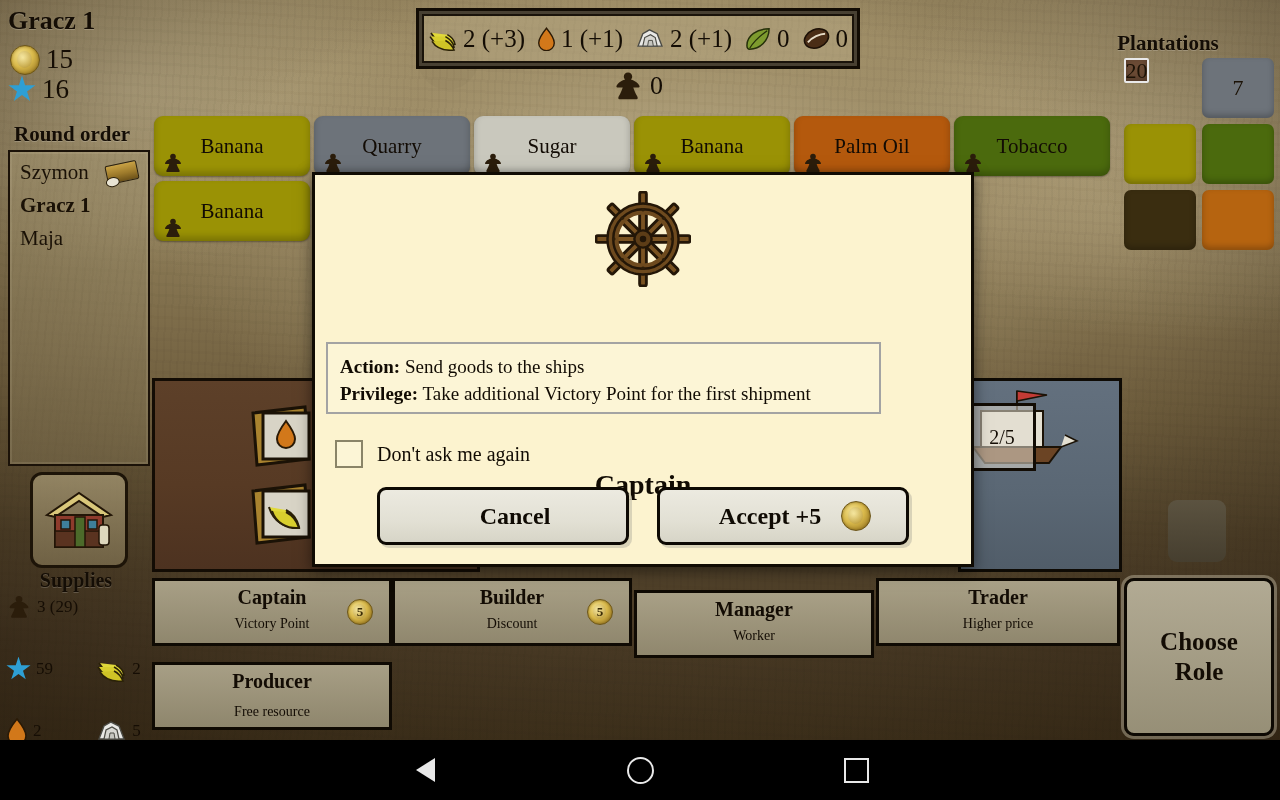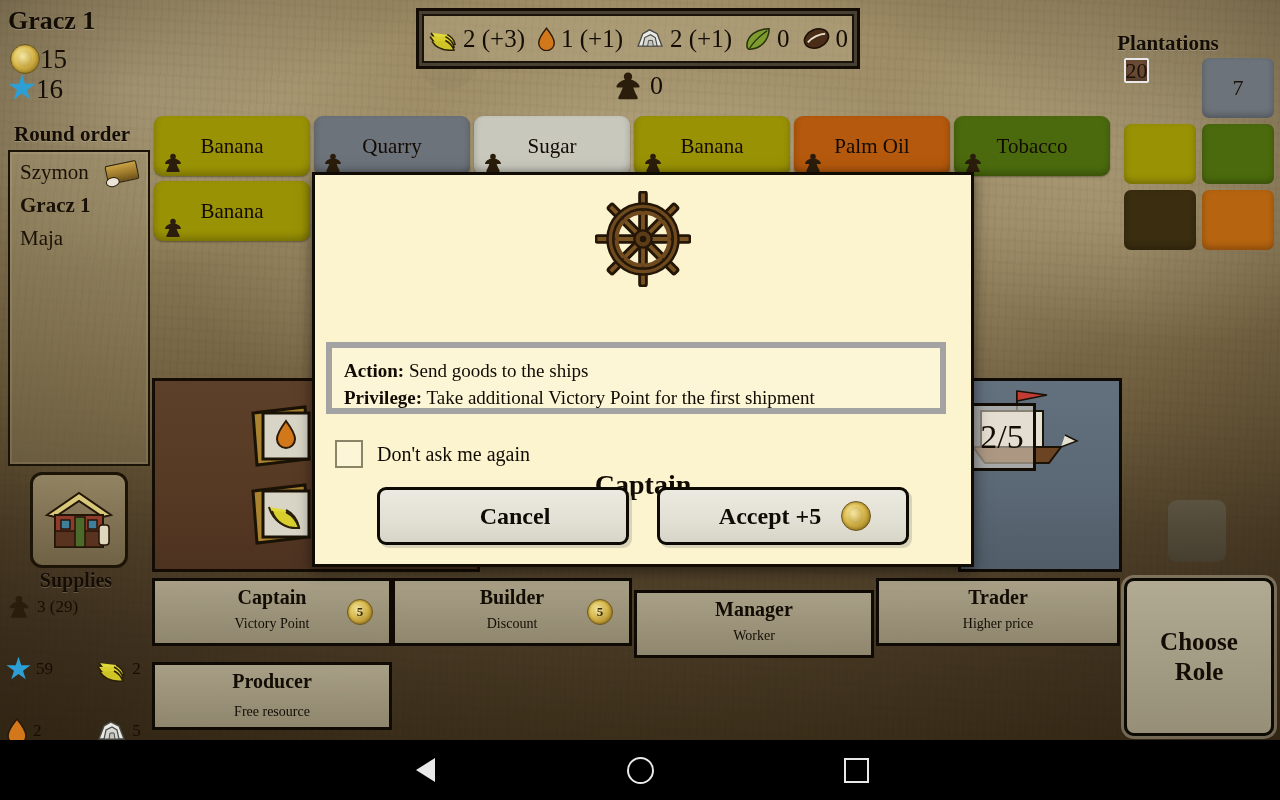--- a/index.html
+++ b/index.html
@@ -33,21 +33,21 @@
   #vignette{
     position:absolute;inset:0;
     background:radial-gradient(ellipse 900px 560px at 50% 42%, rgba(0,0,0,0) 55%, rgba(25,15,5,.42) 100%);
   }
 
   
   .ttl{font-weight:bold;color:#140d05;text-shadow:0 1px 0 rgba(255,255,255,.18);}
 
   
   #player-name{position:absolute;left:8px;top:6px;font-size:26px;}
-  .stat-row{position:absolute;display:flex;font-size:27px;color:#150d04;}
+  .stat-row{position:absolute;display:flex;align-items:center;gap:6px;font-size:27px;color:#150d04;}
   #stat-coins{left:10px;top:44px;}
   #stat-vp{left:8px;top:74px;}
 
   .coin{
     width:28px;height:28px;border-radius:50%;
     background:radial-gradient(circle at 36% 32%, #f3e08a 0%, #d9b94b 45%, #a9882c 78%, #7d6320 100%);
     border:1px solid #6d5618;
     box-shadow:inset 0 0 3px rgba(120,92,20,.9);
     position:relative;flex:none;
   }
@@ -156,21 +156,21 @@
   }
   .crate{position:absolute;width:72px;height:72px;}
   #ship-panel{
     position:absolute;left:958px;top:378px;width:158px;height:188px;
     border:3px solid #0e0a04;
     background:linear-gradient(180deg,#63707e 0%,#5a6774 60%,#515d69 100%);
   }
   #ship-count{
     position:absolute;left:968px;top:403px;width:62px;height:62px;
     border:3px solid #120c04;display:flex;align-items:center;justify-content:center;
-    font-size:34px;color:#140d05;background:rgba(225,220,208,.55);
+    font-size:20px;color:#140d05;background:rgba(225,220,208,.55);
   }
 
   
   #rolebar{position:absolute;left:152px;top:578px;width:966px;height:152px;}
   .role-card{
     position:absolute;height:62px;border:3px solid #0f0a03;
     background:linear-gradient(180deg, rgba(176,168,142,.92), rgba(150,142,116,.92));
     color:#130c04;text-align:center;
   }
   .role-name{margin-top:5px;font-size:20px;font-weight:bold;}
@@ -194,22 +194,22 @@
   #modal-backdrop{position:absolute;inset:0;}
   #modal{
     position:absolute;left:312px;top:172px;width:656px;height:389px;
     background:#fcf3cf;border:3px solid #100b03;
     box-shadow:0 4px 14px rgba(0,0,0,.5);
     color:#110b03;
   }
   #wheel-wrap{position:absolute;left:0;top:16px;width:100%;display:flex;justify-content:center;}
   #modal-title{position:absolute;left:0;top:294px;width:100%;text-align:center;font-size:28px;font-weight:bold;}
   #modal-info{
-    position:absolute;left:11px;top:167px;width:620px;height:72px;
-    border:6px solid #a3a3a3;background:#fcf5d6;padding:7px 10px 0 10px;box-sizing:border-box;
+    position:absolute;left:11px;top:167px;width:555px;height:72px;
+    border:2px solid #a3a3a3;background:#fcf5d6;padding:7px 10px 0 10px;box-sizing:border-box;
   }
   .info-line{font-size:19px;margin:5px 0 0 2px;}
   .info-line b{font-weight:bold;}
   #dont-ask{position:absolute;left:20px;top:265px;display:flex;align-items:center;gap:14px;font-size:20px;}
   .cbox{width:24px;height:24px;border:2px solid #8a8468;background:#fcf5d6;flex:none;}
   #modal-buttons{position:absolute;left:0;top:312px;width:100%;display:flex;justify-content:center;gap:28px;}
   .mbtn{
     height:52px;border:3px solid #0d0903;border-radius:9px;
     background:linear-gradient(180deg,#eceae0 0%,#e2e0d4 60%,#d7d5c7 100%);
     box-shadow:3px 3px 0 rgba(210,205,180,.85);

